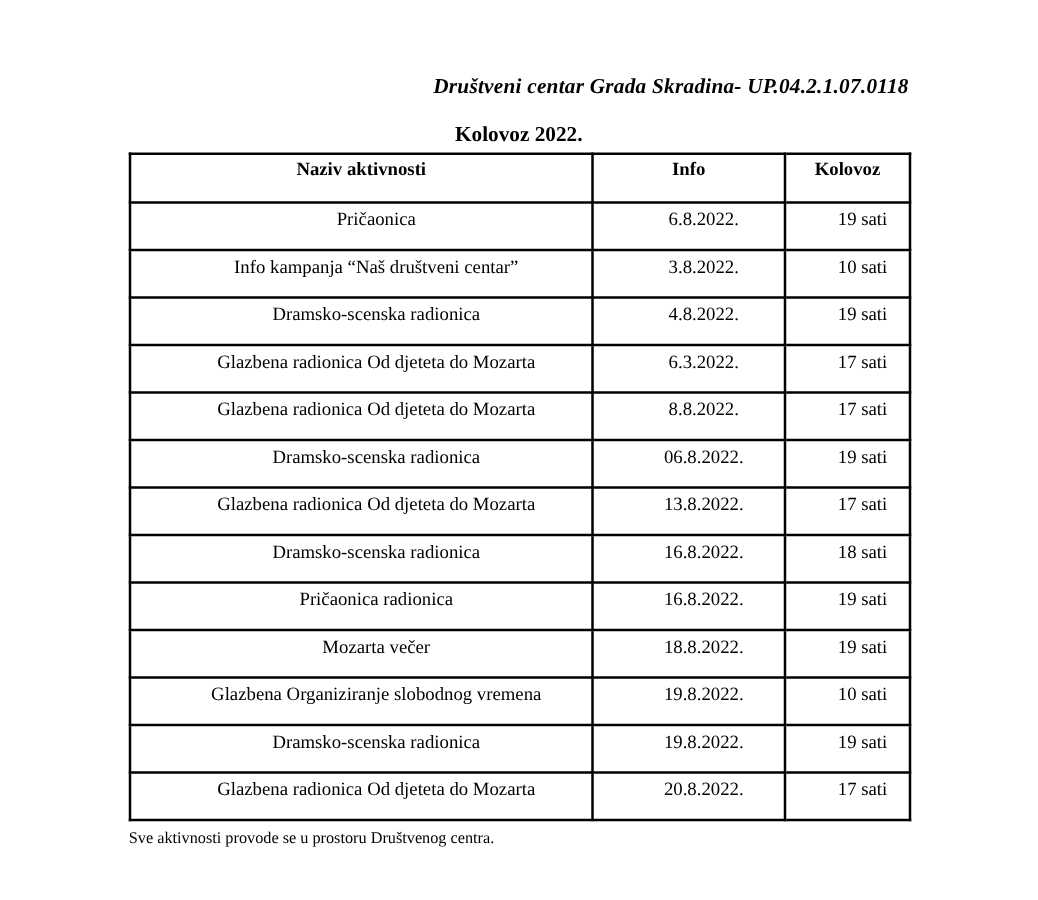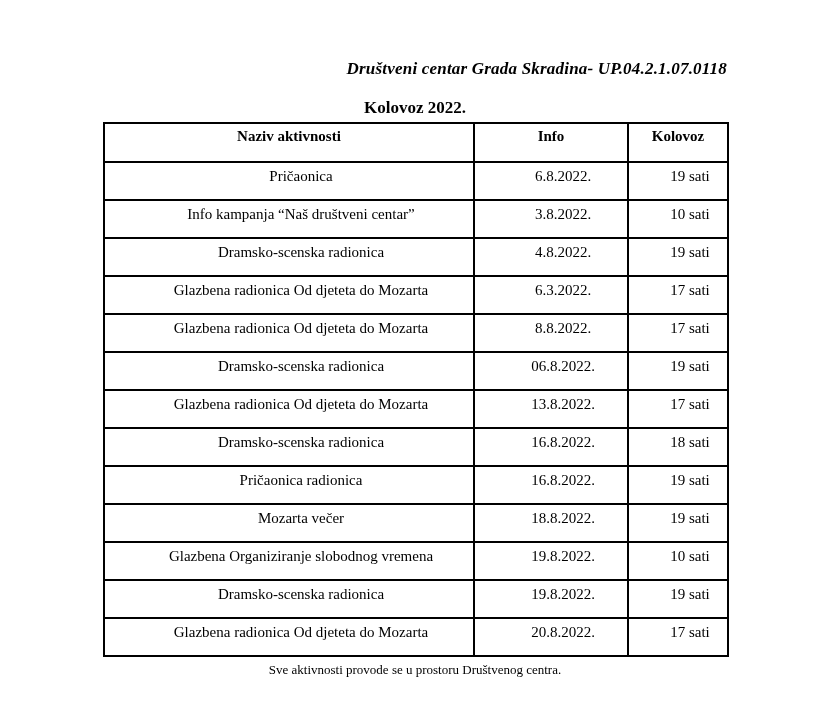--- a/index.html
+++ b/index.html
@@ -63,21 +63,21 @@
     font-weight: normal;
     padding-left: 24px;
   }
   col.c1 { width: 370px; }
   col.c2 { width: 154px; }
   col.c3 { width: 100px; }
   .act-italic { }
   .footer {
     font-size: 13px;
     line-height: 16px;
-    text-align: center;
+    text-align: left;
     margin-top: 5px;
   }
 </style>
 </head>
 <body>
 
 <div class="doc">
   <div class="title">Društveni centar Grada Skradina- UP.04.2.1.07.0118</div>
   <div class="subtitle">Kolovoz 2022.</div>
 

